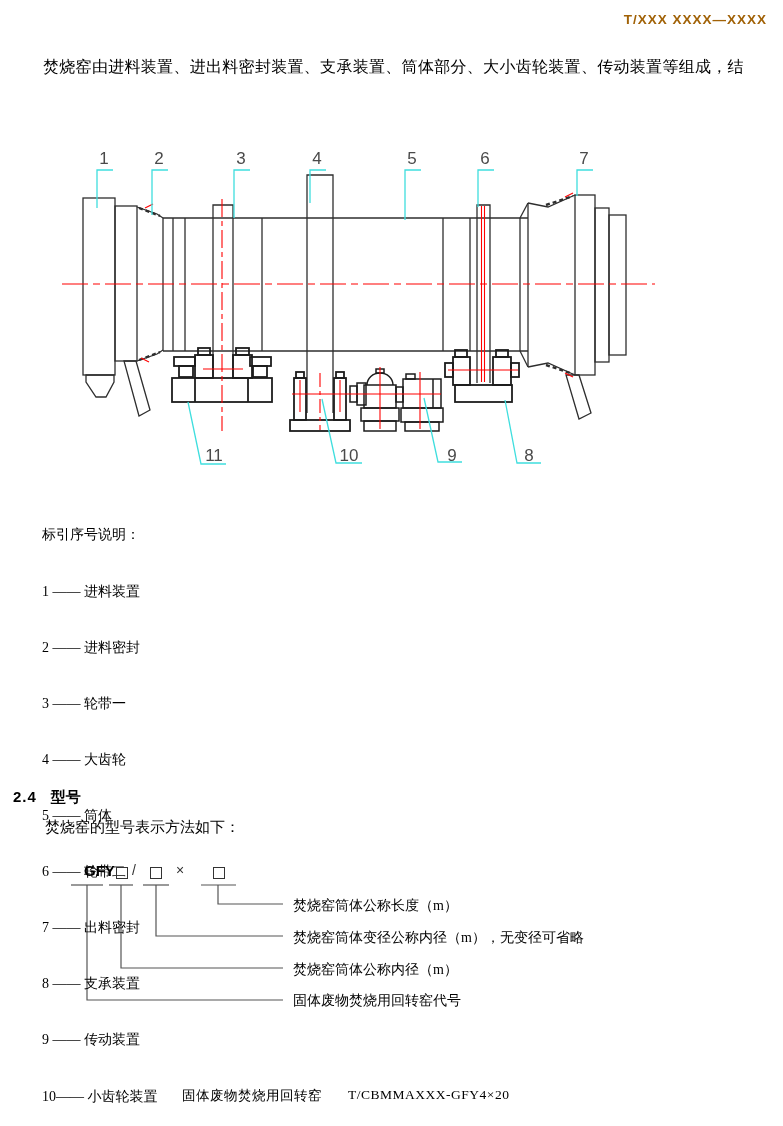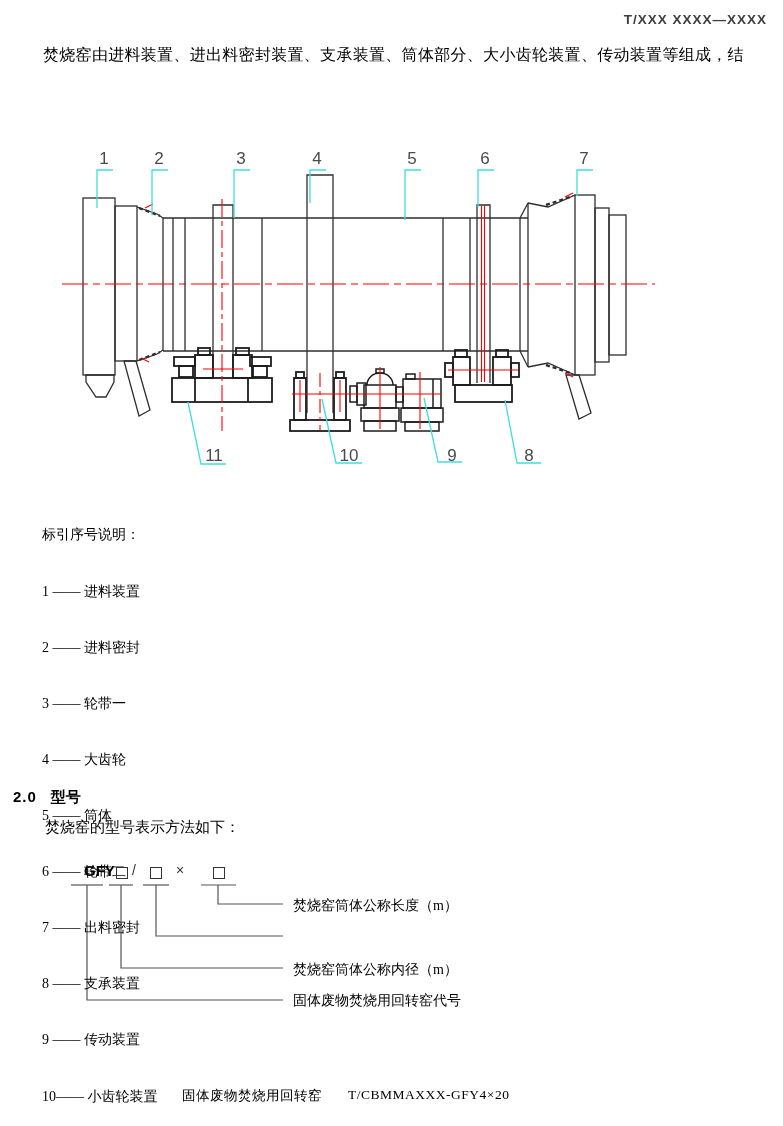--- a/index.html
+++ b/index.html
@@ -1,22 +1,22 @@
 <!DOCTYPE html>
 <html><head>
 <meta charset="utf-8">
 <style>
   html,body{margin:0;padding:0;background:#888;}
   .page{position:relative;width:783px;height:1126px;background:#ffffff;overflow:hidden;
         font-family:"Liberation Serif",serif;color:#000;}
   .abs{position:absolute;}
   .doc-number{top:12px;right:16px;font-family:"Liberation Sans",sans-serif;
-              font-weight:600;font-size:13.5px;letter-spacing:1px;color:#404040;}
+              font-weight:600;font-size:13.5px;letter-spacing:1px;color:#a16207;}
   .intro{left:5px;top:44px;width:770px;font-size:16px;line-height:21px;letter-spacing:0.3px;}
-  .intro .ind{text-indent:38px;}
+  .intro .ind{text-indent:38px;margin-top:12px;}
   svg.overlay{position:absolute;left:0;top:0;width:783px;height:1126px;}
   .callout{font-family:"Liberation Sans",sans-serif;font-size:17px;fill:#4a4a4a;}
   .legend{left:42px;top:489px;font-size:14px;line-height:18.7px;white-space:pre;}
   .caption{left:0;top:728px;width:783px;text-align:center;font-family:"Liberation Sans",sans-serif;
            font-weight:bold;font-size:15px;letter-spacing:1px;}
   .heading{left:13px;top:788px;font-family:"Liberation Sans",sans-serif;font-weight:bold;font-size:15px;}
   .heading .num{letter-spacing:1px;margin-right:14px;}
   .sub-intro{left:45px;top:818px;font-size:15px;}
   .model-prefix{left:84px;top:862px;font-family:"Liberation Sans",sans-serif;font-weight:bold;font-size:15px;}
   .mbox{width:10px;height:10px;border:1.6px solid #333;top:867px;}
@@ -211,33 +211,34 @@
     <div>6 —— 轮带二</div>
     <div>7 —— 出料密封</div>
     <div>8 —— 支承装置</div>
     <div>9 —— 传动装置</div>
     <div>10—— 小齿轮装置</div>
     
   </div>
 
 
   <div class="abs heading">
-    <span class="num">2.0</span><span>型号</span>
+    <span class="num">2.4</span><span>型号</span>
   </div>
 
   <div class="abs sub-intro">焚烧窑的型号表示方法如下：</div>
 
   <div class="abs model-prefix">GFY</div>
   <div class="abs mbox" style="left:116px;"></div>
   <div class="abs msep" style="left:132px;">/</div>
   <div class="abs mbox" style="left:150px;"></div>
   <div class="abs msep" style="left:176px;">×</div>
   <div class="abs mbox" style="left:213px;"></div>
 
   <div class="abs model-label" style="top:897px;">焚烧窑筒体公称长度（m）</div>
+  <div class="abs model-label" style="top:929px;">焚烧窑筒体变径公称内径（m），无变径可省略</div>
   <div class="abs model-label" style="top:961px;">焚烧窑筒体公称内径（m）</div>
   <div class="abs model-label" style="top:992px;">固体废物焚烧用回转窑代号</div>
 
 
   <div class="abs designation-name">固体废物焚烧用回转窑</div>
   <div class="abs designation-code">T/CBMMAXXX-GFY4×20</div>
 
 </div>
 
 </body></html>

